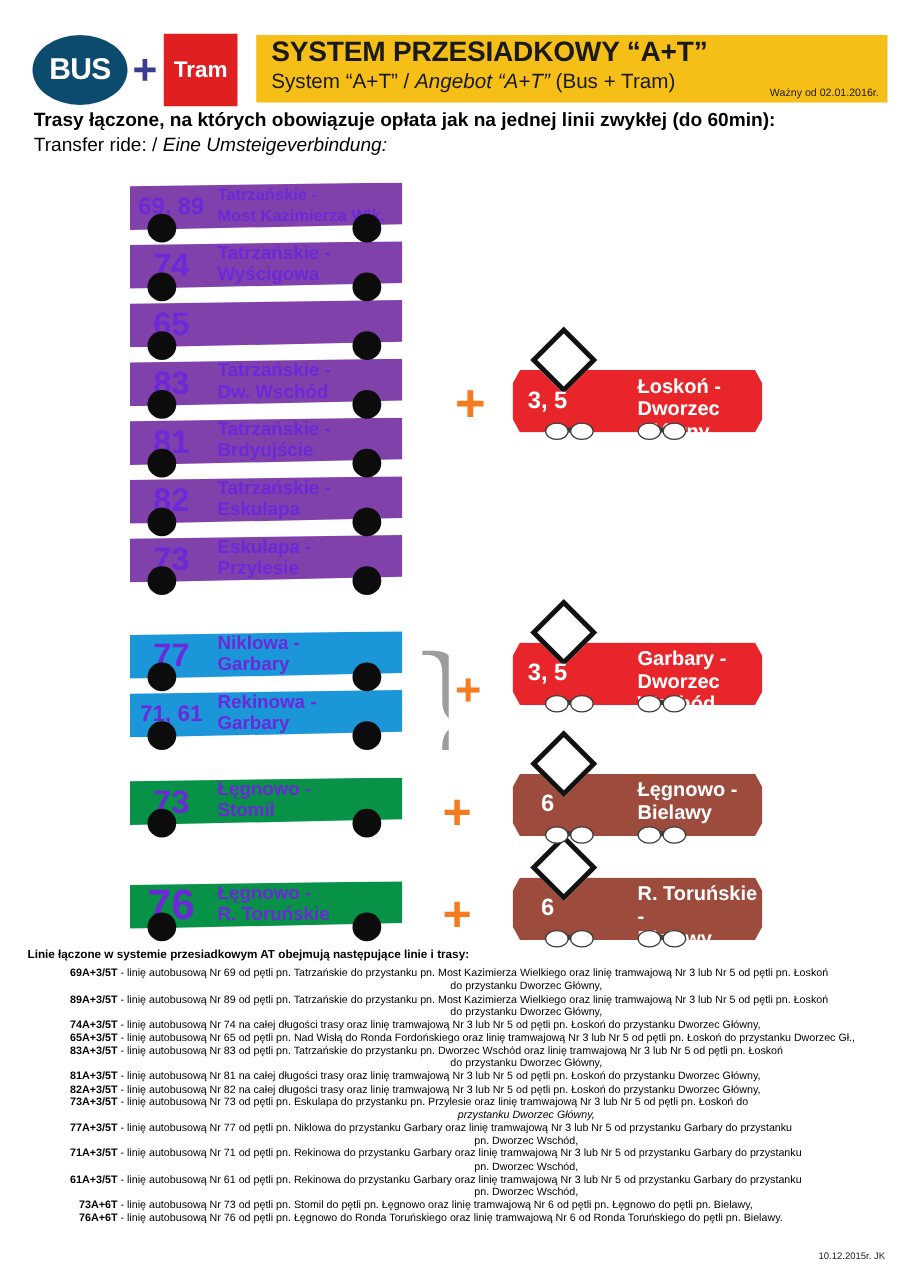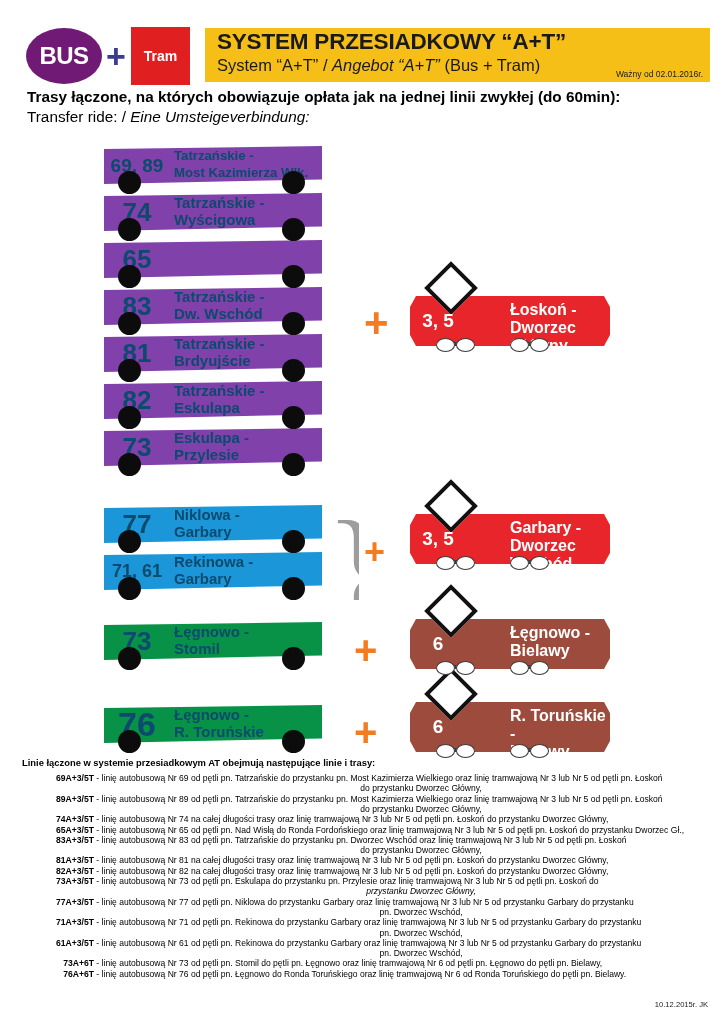--- a/index.html
+++ b/index.html
@@ -18,21 +18,21 @@
   .header {
     position: absolute;
     left: 0; top: 0;
     width: 724px; height: 86px;
   }
   .bus-logo {
     position: absolute;
     left: 26px; top: 28px;
     width: 76px; height: 56px;
     border-radius: 50%;
-    background: #701a75;
+    background: #0c4a6e;
   }
   .bus-logo span {
     position: absolute;
     left: 0; right: 0; top: 50%;
     transform: translateY(-50%);
     text-align: center;
     color: #ffffff;
     font-weight: bold;
     font-size: 24px;
     letter-spacing: -0.5px;
@@ -54,21 +54,21 @@
     width: 59px; height: 58px;
     background: #e02020;
   }
   .tram-logo span {
     position: absolute;
     left: 0; right: 0; top: 50%;
     transform: translateY(-50%);
     text-align: center;
     color: #ffffff;
     font-weight: bold;
-    font-size: 14px;
+    font-size: 18px;
   }
   .title-band {
     position: absolute;
     left: 205px; top: 28px;
     width: 505px; height: 54px;
     background: #f5bf17;
   }
   .title-main {
     position: absolute;
     left: 12px; top: 1px;
@@ -107,21 +107,21 @@
     left: 27px; top: 108px;
     font-size: 15.3px;
     white-space: nowrap;
   }
   .intro2 i { font-style: italic; }
 
   
   .bus-bar {
     position: absolute;
     height: 38px;
-    color: #0c4a6e;
+    color: #6d28d9;
   }
   .bus-bar .body {
     position: absolute;
     left: 0; top: 0; right: 0; bottom: 0;
     clip-path: polygon(0 8%, 100% 0, 100% 88%, 0 100%);
   }
   .bus-bar.purple .body { background: #8041aa; }
   .bus-bar.blue   .body { background: #1b97d9; }
   .bus-bar.green  .body { background: #079247; }
   .bus-bar .route {

